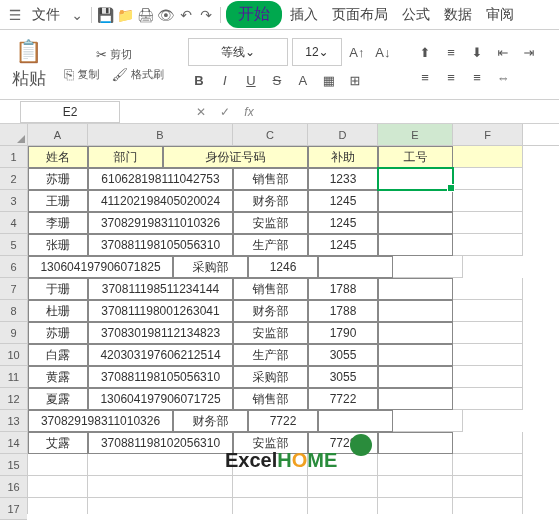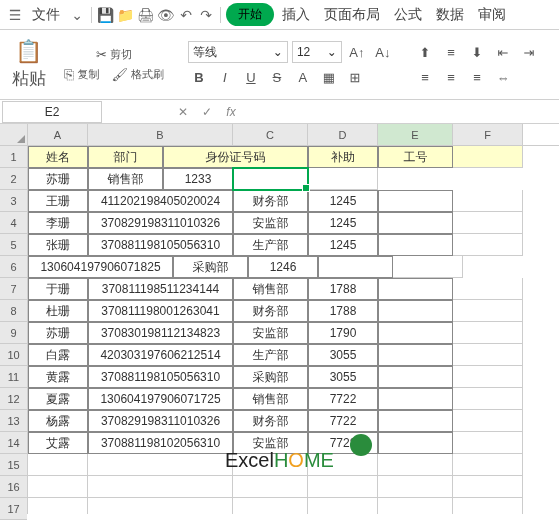--- a/index.html
+++ b/index.html
@@ -1,54 +1,54 @@
 <!DOCTYPE html>
 <html><head>
 <meta charset="utf-8">
 <style>
 *{box-sizing:border-box;margin:0;padding:0;font-family:"Microsoft YaHei",Arial,sans-serif}
 body{background:#fff;width:559px;height:524px;overflow:hidden;font-size:12px;color:#333}
 .menubar{height:30px;display:flex;align-items:center;padding:0 6px;border-bottom:1px solid #d0d0d0;gap:2px}
 .menubar .mitem{padding:3px 6px;font-size:14px;color:#444;cursor:pointer}
 .menubar .ficon{width:18px;height:18px;display:flex;align-items:center;justify-content:center;color:#666;cursor:pointer;font-size:14px}
 .menubar .sep{width:1px;height:16px;background:#ccc;margin:0 3px}
-.menubar .start{background:#00a84e;color:#000000;border-radius:12px;padding:3px 12px;font-size:12px;cursor:pointer}
+.menubar .start{background:#00a84e;color:#4c1d95;border-radius:12px;padding:3px 12px;font-size:16px;cursor:pointer}
 .toolbar{height:70px;display:flex;align-items:center;padding:4px 8px;border-bottom:1px solid #d0d0d0;gap:10px}
 .tbcol{display:flex;flex-direction:column;gap:3px;align-items:center}
 .tbrow{display:flex;gap:4px;align-items:center}
 .bigbtn{display:flex;flex-direction:column;align-items:center;gap:2px;padding:2px 4px;cursor:pointer;color:#555}
 .bigbtn .ic{font-size:22px}
 .bigbtn .lb{font-size:17px}
 .smbtn{display:flex;align-items:center;gap:3px;font-size:11px;color:#555;cursor:pointer;padding:1px 4px}
 .smbtn .ic{font-size:13px}
-.sel{border:1px solid #ccc;height:22px;font-size:12px;padding:0 4px;background:#fff;display:flex;align-items:center;justify-content:space-between}
+.sel{border:1px solid #ccc;height:28px;font-size:12px;padding:0 4px;background:#fff;display:flex;align-items:center;justify-content:center}
 .fontname{width:100px}
 .fontsize{width:50px}
 .ibtn{width:22px;height:22px;display:flex;align-items:center;justify-content:center;color:#555;cursor:pointer;font-size:13px;border:1px solid transparent}
 .fxbar{height:24px;display:flex;align-items:center;border-bottom:1px solid #d0d0d0}
-.namebox{width:100px;height:22px;border:1px solid #ccc;margin-left:2px;display:flex;align-items:center;justify-content:center;font-size:12px;background:#fff}
+.namebox{width:100px;height:22px;border:1px solid #ccc;margin-left:20px;display:flex;align-items:center;justify-content:center;font-size:12px;background:#fff}
 .fxbtns{display:flex;margin-left:70px;gap:2px}
 .fxbtns .fb{width:22px;height:22px;display:flex;align-items:center;justify-content:center;color:#888;cursor:pointer}
 .grid{display:flex;height:390px}
 .rowheads{width:28px;border-right:1px solid #ccc}
 .corner{height:22px;border-bottom:1px solid #ccc;background:#e8e8e8;display:flex;align-items:end;justify-content:end;padding:2px}
 .corner::after{content:"";border-left:8px solid transparent;border-bottom:8px solid #999}
 .rh{height:22px;border-bottom:1px solid #ccc;background:#e8e8e8;display:flex;align-items:center;justify-content:center;font-size:11px;color:#555}
 .cols{flex:1;overflow:hidden}
 .colheads{height:22px;display:flex;border-bottom:1px solid #ccc}
 .ch{background:#e8e8e8;border-right:1px solid #ccc;display:flex;align-items:center;justify-content:center;font-size:11px;color:#555}
 .ch.sel-col{background:#d0e8d0}
 .cA{width:60px}.cB{width:145px}.cC{width:75px}.cD{width:70px}.cE{width:75px}.cF{width:70px}
 .datarow{height:22px;display:flex}
 .cell{border-right:1px solid #ccc;border-bottom:1px solid #ccc;display:flex;align-items:center;justify-content:center;font-size:12px;background:#fff;position:relative}
 .hdr .cell{background:#ffffcc;font-weight:500}
 .cell.b{border:1px solid #888}
 .active{outline:2px solid #00a84e;outline-offset:-1px;z-index:2}
 .active::after{content:"";position:absolute;right:-3px;bottom:-3px;width:6px;height:6px;background:#00a84e;border:1px solid #fff}
-.watermark{position:absolute;bottom:52px;left:225px;font-size:20px;font-weight:normal;z-index:5;pointer-events:none}
+.watermark{position:absolute;bottom:52px;left:225px;font-size:20px;font-weight:bold;z-index:5;pointer-events:none}
 .watermark .ex{color:#222}.watermark .h{color:#2a8c3c}.watermark .o{color:#f0a020}.watermark .me{color:#2a8c3c}
 .duck{position:absolute;bottom:68px;left:350px;width:22px;height:22px;background:#2a8c3c;border-radius:50%;z-index:4}
 </style>
 </head>
 <body>
 
 <div class="menubar">
   <span class="ficon">☰</span>
   <span class="mitem">文件</span>
   <span class="ficon">⌄</span>
@@ -186,20 +186,21 @@
         <div class="datarow hdr">
           <div class="cell cA b">姓名</div>
           <div class="cell cC b">部门</div>
           <div class="cell cB b">身份证号码</div>
           <div class="cell cD b">补助</div>
           <div class="cell cE b">工号</div>
           <div class="cell cF"></div>
         </div>
         <div class="datarow">
           <div class="cell cA b">苏珊</div>
+          <div class="cell cB b">610628198111042753</div>
           <div class="cell cC b">销售部</div>
           <div class="cell cD b">1233</div>
           <div class="cell cE b active"></div>
           <div class="cell cF"></div>
         </div>
         <div class="datarow">
           <div class="cell cA b">王珊</div>
           <div class="cell cB b">411202198405020024</div>
           <div class="cell cC b">财务部</div>
           <div class="cell cD b">1245</div>
@@ -271,21 +272,20 @@
         </div>
         <div class="datarow">
           <div class="cell cA b">夏露</div>
           <div class="cell cB b">130604197906071725</div>
           <div class="cell cC b">销售部</div>
           <div class="cell cD b">7722</div>
           <div class="cell cE b"></div>
           <div class="cell cF"></div>
         </div>
         <div class="datarow">
-          <div class="cell cA b">杨露</div>
           <div class="cell cB b">370829198311010326</div>
           <div class="cell cC b">财务部</div>
           <div class="cell cD b">7722</div>
           <div class="cell cE b"></div>
           <div class="cell cF"></div>
         </div>
         <div class="datarow">
           <div class="cell cA b">艾露</div>
           <div class="cell cB b">370881198102056310</div>
           <div class="cell cC b">安监部</div>

